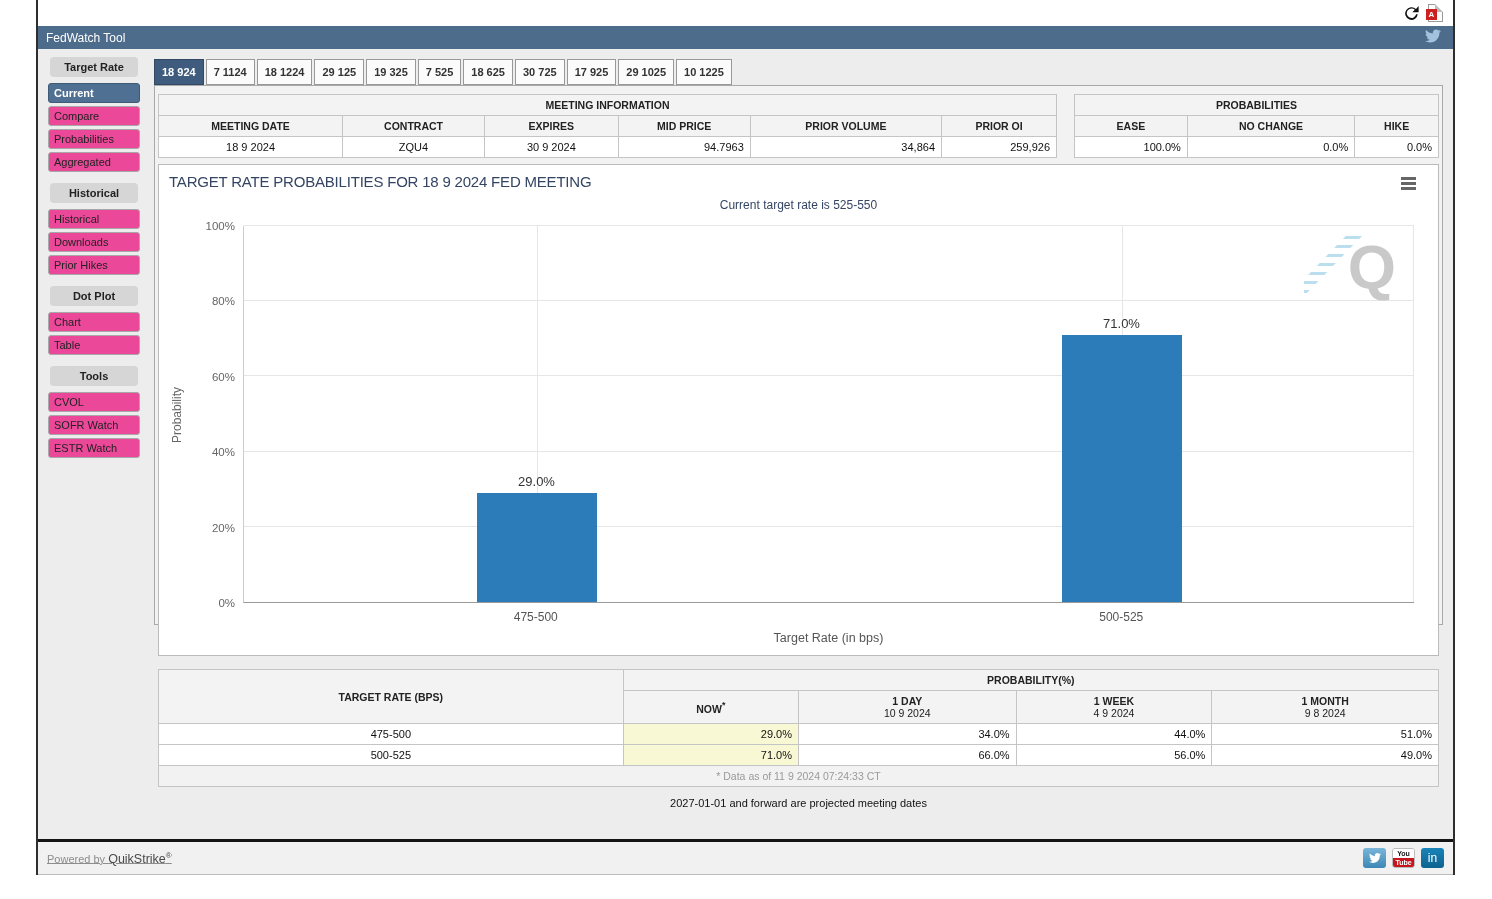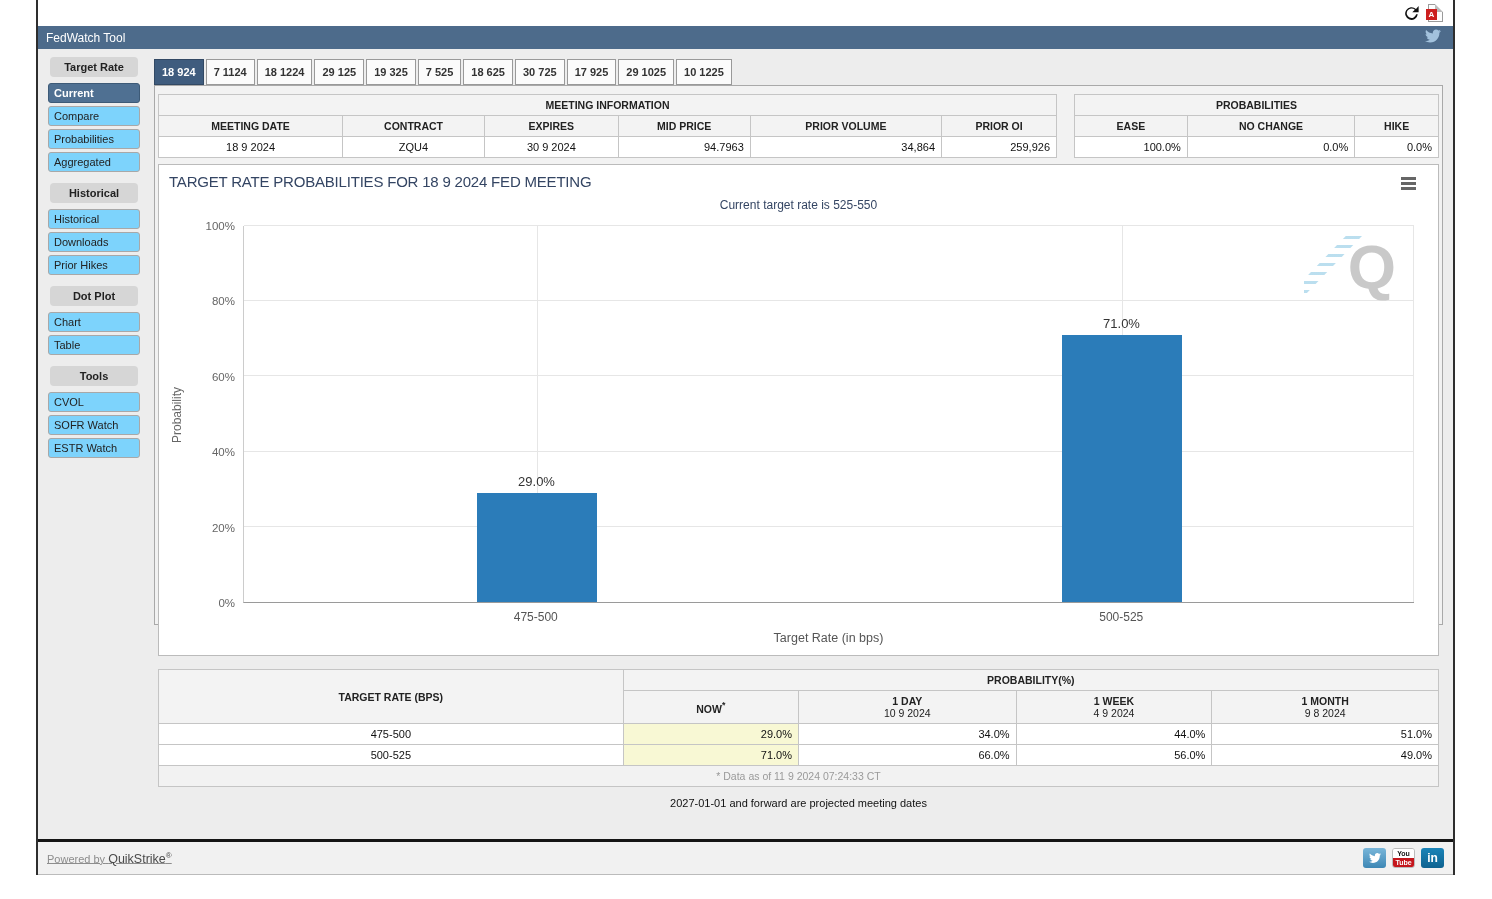--- a/index.html
+++ b/index.html
@@ -19,21 +19,21 @@
   .titlebar { height:23px; background:#4d6b8b; color:#fff; display:flex; align-items:center; justify-content:space-between; padding:0 10px 0 8px; }
   .titlebar .title { font-size:12px; font-weight:normal; }
 
   
   .main { height:790px; background:#ededed; display:flex; padding:8px 10px; gap:14px; overflow:hidden; }
 
   
   .sidebar { width:92px; flex:0 0 92px; }
   .side-group { margin-bottom:11px; }
   .side-header { background:#d6d6d6; border-radius:4px; text-align:center; font-size:11px; font-weight:bold; color:#222; padding:4px 0; margin:0 2px 6px 2px; }
-  .side-item { background:#7dd3fc; border:1px solid #a8a8a8; border-radius:3px; font-size:11px; color:#222; padding:3px 5px; margin-bottom:3px; cursor:pointer; }
+  .side-item { background:#ec4899; border:1px solid #a8a8a8; border-radius:3px; font-size:11px; color:#222; padding:3px 5px; margin-bottom:3px; cursor:pointer; }
   .side-item.selected { background:#4f7092; border-color:#3d5a77; color:#fff; font-weight:bold; }
 
   
   .content { flex:1; min-width:0; }
   .tabstrip { display:flex; gap:2px; padding-top:2px; }
   .tab { background:#fbfbfb; border:1px solid #999; font-size:11px; font-weight:bold; color:#333; padding:6px 7px; cursor:pointer; }
   .tab.selected { background:#3f5c7e; border-color:#324964; color:#fff; }
   .panel { border:1px solid #a9a9a9; background:#f2f2f2; padding:8px 3px 10px 3px; height:540px; }
 
   
@@ -84,21 +84,21 @@
   .black-divider { height:3px; background:#151515; }
   .footerbar { height:33px; background:#f1f1f1; border-bottom:1px solid #bbb; display:flex; align-items:center; justify-content:space-between; padding:0 9px; }
   .powered { font-size:11px; color:#8d8d8d;text-decoration:underline; }
   .powered .brand { color:#4a4a4a; font-size:12.5px; }
   .social { display:flex; gap:6px; align-items:center; }
   .soc { width:23px; height:20px; border-radius:3px; display:flex; align-items:center; justify-content:center; cursor:pointer; }
   .soc-tw { background:linear-gradient(#79b6d9, #3d87b5); }
   .soc-yt { background:#fff; border:1px solid #bbb; flex-direction:column; overflow:hidden; border-radius:3px; }
   .soc-yt .yt-top { width:100%; height:50%; background:#fff; color:#111; font-size:7px; font-weight:bold; text-align:center; line-height:9px; }
   .soc-yt .yt-bot { width:100%; height:50%; background:#c4161c; color:#fff; font-size:7px; font-weight:bold; text-align:center; line-height:9px; }
-  .soc-in { background:linear-gradient(#1a84b8, #0e6290); color:#fff; font-size:12px; font-weight:bold;text-align:right; }
+  .soc-in { background:linear-gradient(#1a84b8, #0e6290); color:#fff; font-size:12px; font-weight:normal;text-align:right; }
 </style>
 </head>
 <body>
 
 <div class="app">
 
   <div class="topstrip">
     <span class="icon-btn">
       <svg width="19" height="19" viewBox="0 0 24 24">
           <path d="M17.65 6.35A8 8 0 1 0 19.94 13h-2.06a6 6 0 1 1-1.64-5.66L13 10.5h8V2.5l-3.35 3.85z" fill="#111"></path>

